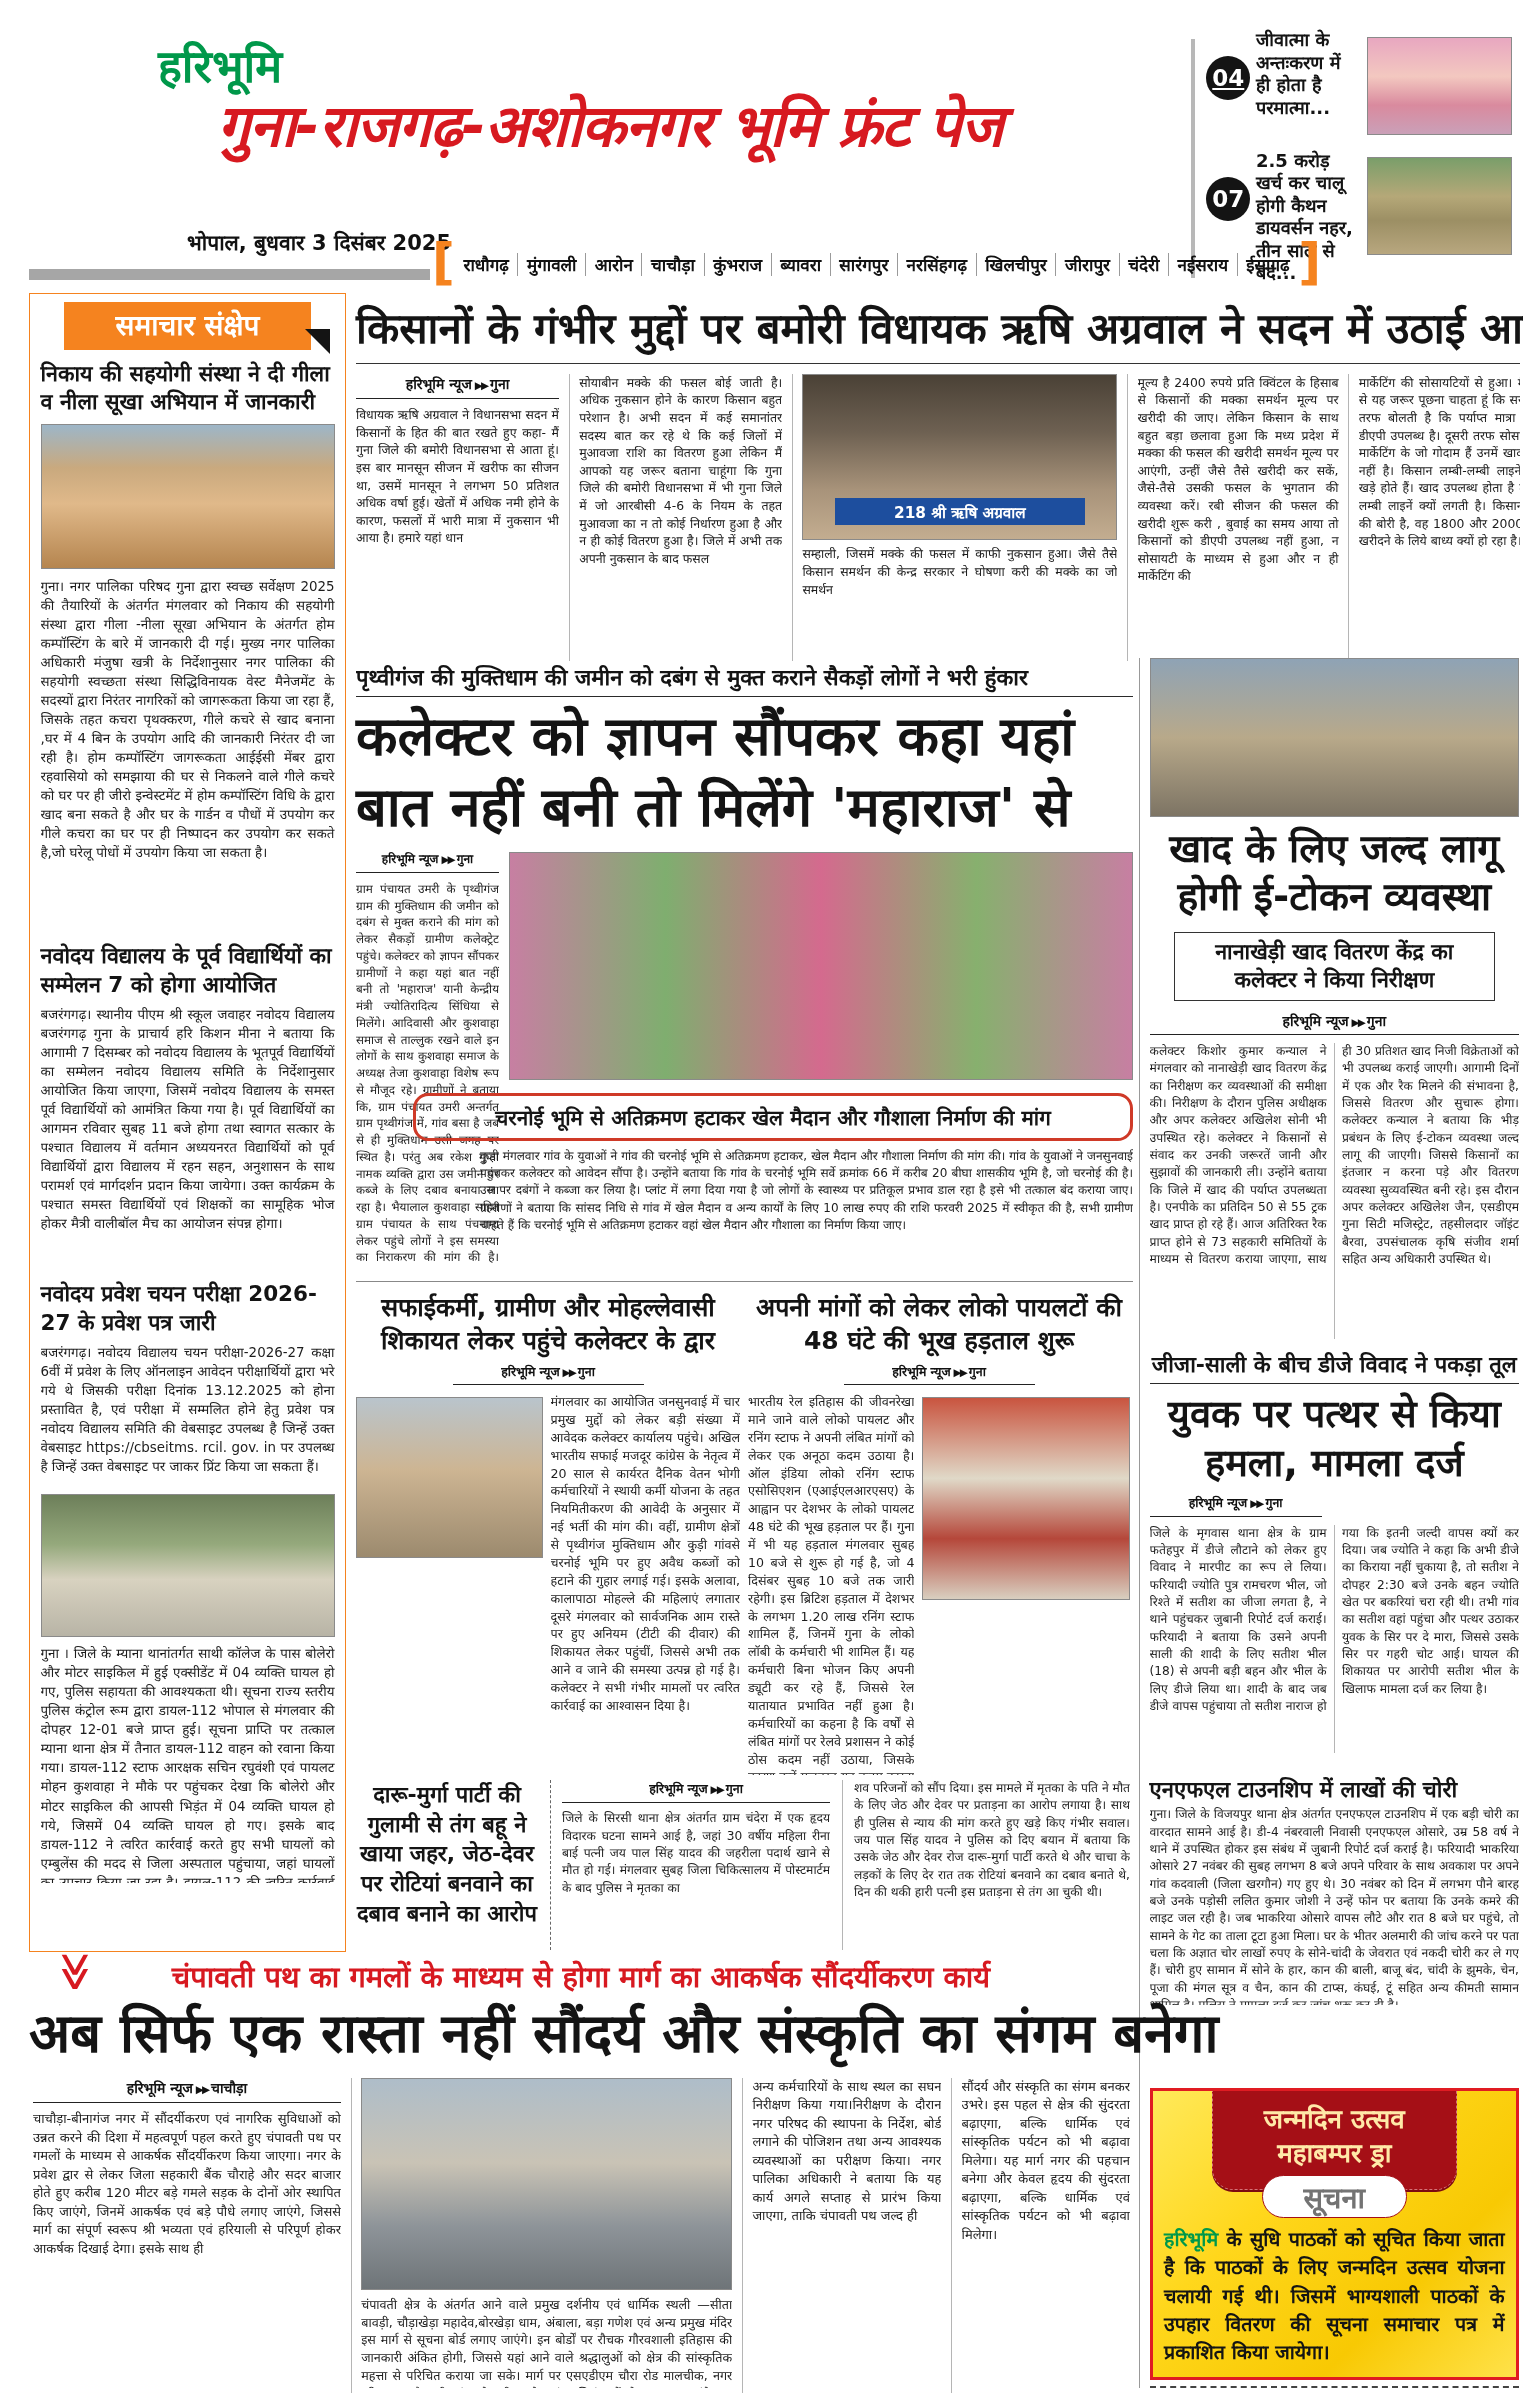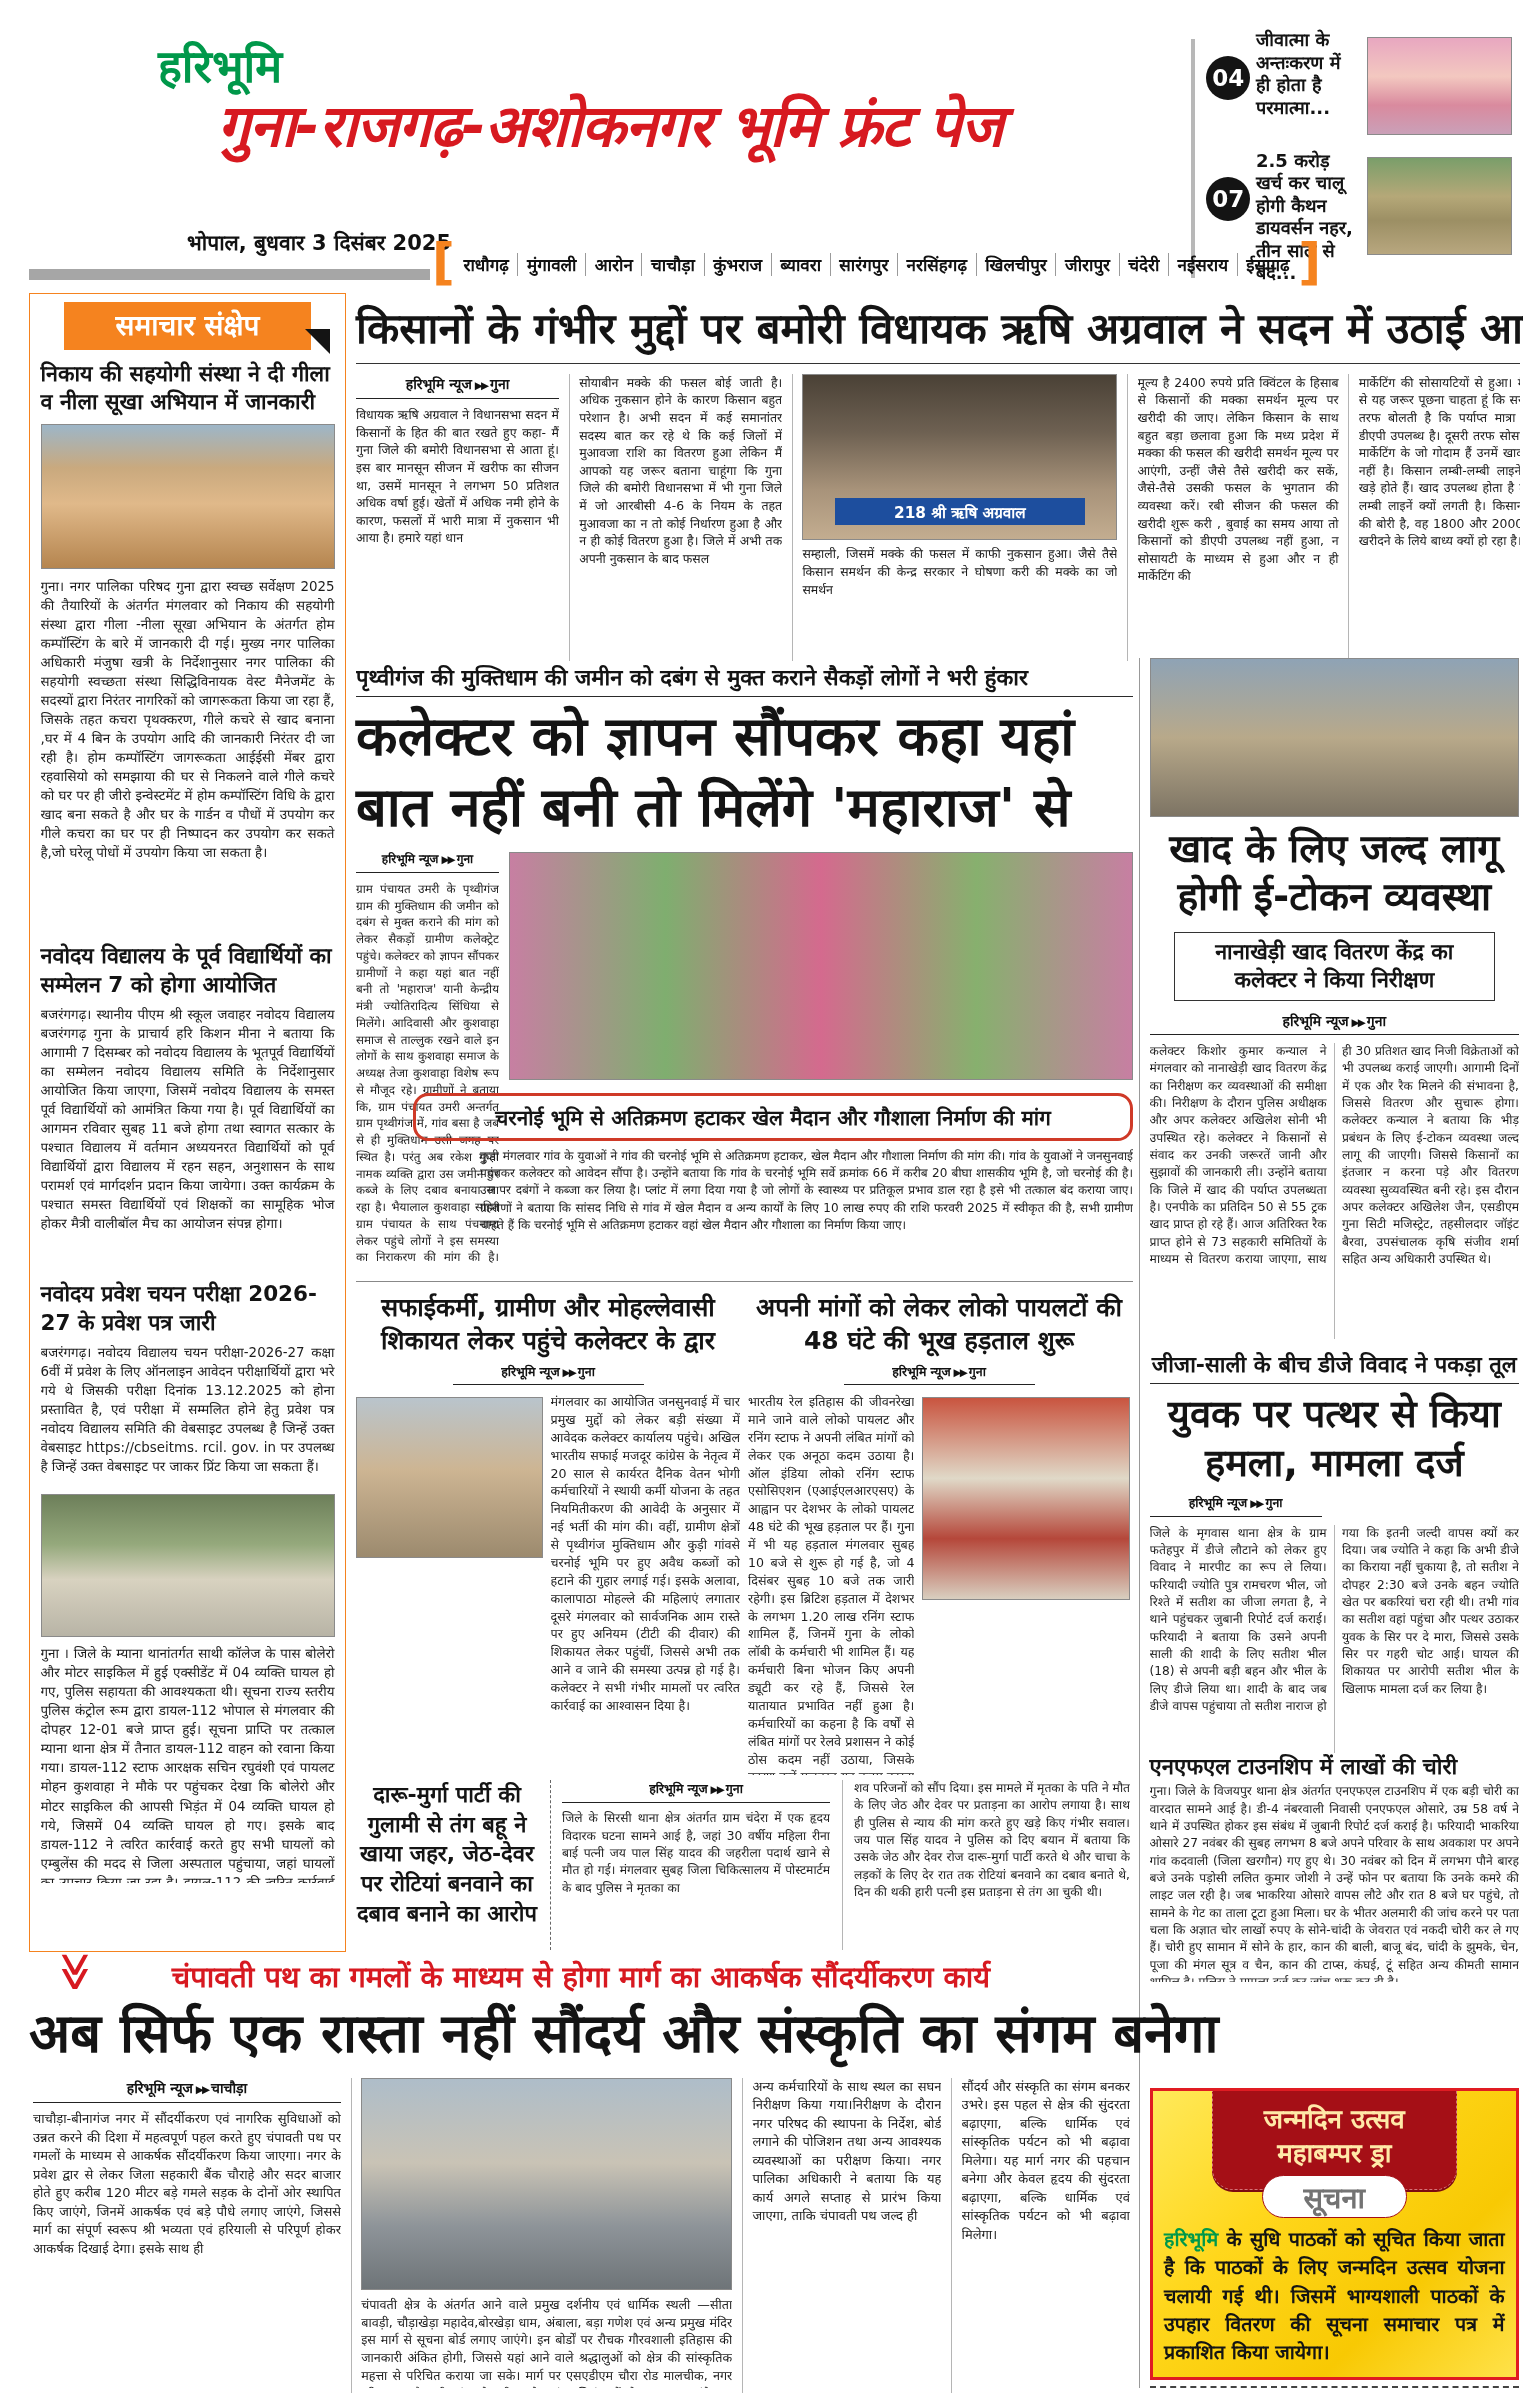--- a/index.html
+++ b/index.html
@@ -40,21 +40,21 @@
   <div class="abs" style="left:115px;top:34px;width:210px;text-align:center;">
     <div style="font-size:45px;font-weight:bold;color:#00984a;">हरिभूमि</div>
   </div>
   <div class="abs hl" style="left:34px;top:96px;width:1152px;text-align:center;font-size:58px;color:#d71920;line-height:1.05;letter-spacing:-1px;white-space:nowrap;font-style:italic;">गुना-राजगढ़-अशोकनगर भूमि फ्रंट पेज</div>
   <div class="abs" style="left:187px;top:228px;font-size:21px;font-weight:bold;color:#111;">भोपाल, बुधवार 3 दिसंबर 2025</div>
 
   <div class="abs" style="left:1191px;top:29px;width:329px;">
     <div style="position:absolute;left:0;top:9.6px;width:3.8px;height:239px;background:#b8b8b8;"></div>
     <div style="display:flex;gap:7.6px;margin:0 0 15.3px 15.3px;">
       <div style="width:153px;display:flex;gap:5.7px;align-items:flex-start;">
-        <div class="badge" style="margin-top:27px;">04</div>
+        <div class="badge" style="margin-top:27px;text-decoration:underline;">04</div>
         <div style="font-size:18px;font-weight:bold;line-height:1.25;color:#141414;">जीवात्मा के अन्तःकरण में ही होता है परमात्मा...</div>
       </div>
       <div class="ph ph9" style="width:145px;height:98px;margin-top:7.6px;"></div>
     </div>
     <div style="display:flex;gap:7.6px;margin-left:15.3px;">
       <div style="width:153px;display:flex;gap:5.7px;align-items:flex-start;">
         <div class="badge" style="margin-top:27px;">07</div>
         <div style="font-size:18px;font-weight:bold;line-height:1.25;color:#141414;">2.5 करोड़ खर्च कर चालू होगी कैथन डायवर्सन नहर, तीन साल से बंद...</div>
       </div>
       <div class="ph ph10" style="width:145px;height:98px;margin-top:7.6px;"></div>
@@ -155,21 +155,21 @@
     </div>
     <div class="bodytxt twocol" style="font-size:12.2px;height:296px;">कलेक्टर किशोर कुमार कन्याल ने मंगलवार को नानाखेड़ी खाद वितरण केंद्र का निरीक्षण कर व्यवस्थाओं की समीक्षा की। निरीक्षण के दौरान पुलिस अधीक्षक और अपर कलेक्टर अखिलेश सोनी भी उपस्थित रहे। कलेक्टर ने किसानों से संवाद कर उनकी जरूरतें जानी और सुझावों की जानकारी ली। उन्होंने बताया कि जिले में खाद की पर्याप्त उपलब्धता है। एनपीके का प्रतिदिन 50 से 55 ट्रक खाद प्राप्त हो रहे हैं। आज अतिरिक्त रैक प्राप्त होने से 73 सहकारी समितियों के माध्यम से वितरण कराया जाएगा, साथ ही 30 प्रतिशत खाद निजी विक्रेताओं को भी उपलब्ध कराई जाएगी। आगामी दिनों में एक और रैक मिलने की संभावना है, जिससे वितरण और सुचारू होगा। कलेक्टर कन्याल ने बताया कि भीड़ प्रबंधन के लिए ई-टोकन व्यवस्था जल्द लागू की जाएगी। जिससे किसानों का इंतजार न करना पड़े और वितरण व्यवस्था सुव्यवस्थित बनी रहे। इस दौरान अपर कलेक्टर अखिलेश जैन, एसडीएम गुना सिटी मजिस्ट्रेट, तहसीलदार जॉइंट बैरवा, उपसंचालक कृषि संजीव शर्मा सहित अन्य अधिकारी उपस्थित थे।</div>
 
     <div class="hl" style="font-size:22px;text-align:center;border-bottom:1.9px solid #2a2a2a;padding-bottom:4.8px;margin-top:13.4px;white-space:nowrap;overflow:hidden;">जीजा-साली के बीच डीजे विवाद ने पकड़ा तूल</div>
     <div class="hl" style="font-size:38px;text-align:center;line-height:1.3;margin-top:5.7px;">युवक पर पत्थर से किया हमला, मामला दर्ज</div>
     <div class="byline" style="width:172px;margin:5.7px 0 7.6px 0;font-size:12.4px;">
       <span>हरिभूमि न्यूज</span><span class="arr">▶▶</span><span>गुना</span>
     </div>
     <div class="bodytxt twocol" style="font-size:12.2px;height:228px;">जिले के मृगवास थाना क्षेत्र के ग्राम फतेहपुर में डीजे लौटाने को लेकर हुए विवाद ने मारपीट का रूप ले लिया। फरियादी ज्योति पुत्र रामचरण भील, जो रिश्ते में सतीश का जीजा लगता है, ने थाने पहुंचकर जुबानी रिपोर्ट दर्ज कराई। फरियादी ने बताया कि उसने अपनी साली की शादी के लिए सतीश भील (18) से अपनी बड़ी बहन और भील के लिए डीजे लिया था। शादी के बाद जब डीजे वापस पहुंचाया तो सतीश नाराज हो गया कि इतनी जल्दी वापस क्यों कर दिया। जब ज्योति ने कहा कि अभी डीजे का किराया नहीं चुकाया है, तो सतीश ने दोपहर 2:30 बजे उनके बहन ज्योति खेत पर बकरियां चरा रही थी। तभी गांव का सतीश वहां पहुंचा और पत्थर उठाकर युवक के सिर पर दे मारा, जिससे उसके सिर पर गहरी चोट आई। घायल की शिकायत पर आरोपी सतीश भील के खिलाफ मामला दर्ज कर लिया है।</div>
 
-    <div class="hl" style="font-size:22px;margin-top:1px;">एनएफएल टाउनशिप में लाखों की चोरी</div>
+    <div class="hl" style="font-size:22px;margin-top:24px;">एनएफएल टाउनशिप में लाखों की चोरी</div>
     <div class="bodytxt" style="font-size:12.2px;height:199px;margin-top:3.8px;">गुना। जिले के विजयपुर थाना क्षेत्र अंतर्गत एनएफएल टाउनशिप में एक बड़ी चोरी का वारदात सामने आई है। डी-4 नंबरवाली निवासी एनएफएल ओसारे, उम्र 58 वर्ष ने थाने में उपस्थित होकर इस संबंध में जुबानी रिपोर्ट दर्ज कराई है। फरियादी भाकरिया ओसारे 27 नवंबर की सुबह लगभग 8 बजे अपने परिवार के साथ अवकाश पर अपने गांव कदवाली (जिला खरगौन) गए हुए थे। 30 नवंबर को दिन में लगभग पौने बारह बजे उनके पड़ोसी ललित कुमार जोशी ने उन्हें फोन पर बताया कि उनके कमरे की लाइट जल रही है। जब भाकरिया ओसारे वापस लौटे और रात 8 बजे घर पहुंचे, तो सामने के गेट का ताला टूटा हुआ मिला। घर के भीतर अलमारी की जांच करने पर पता चला कि अज्ञात चोर लाखों रुपए के सोने-चांदी के जेवरात एवं नकदी चोरी कर ले गए हैं। चोरी हुए सामान में सोने के हार, कान की बाली, बाजू बंद, चांदी के झुमके, चेन, पूजा की मंगल सूत्र व चैन, कान की टाप्स, कंघई, टूं सहित अन्य कीमती सामान शामिल है। पुलिस ने मामला दर्ज कर जांच शुरू कर दी है।</div>
 
     <div style="margin-top:auto;border:3.8px solid #e01b22;background:linear-gradient(135deg,#ffe95a 0%,#ffd71c 35%,#f8c903 70%,#ffe24a 100%);padding:0 11.5px 9.6px 11.5px;box-sizing:border-box;">
       <div style="width:228px;margin:0 auto;background:#a50f16;border-radius:0 0 21px 21px;padding:11.5px 7.6px 19px 7.6px;box-shadow:0 1.9px 0 #7c0a10;border:1.9px dashed #d4757a;border-top:none;">
         <div class="plaque-line">जन्मदिन उत्सव</div>
         <div class="plaque-line">महाबम्पर ड्रा</div>
       </div>
       <div style="width:143px;margin:-15.3px auto 7.6px auto;background:#ffffff;border:1.9px solid #a50f16;border-radius:23px;text-align:center;font-weight:bold;font-size:29px;color:#737373;padding:1px 0;">सूचना</div>
       <div style="font-size:19.6px;font-weight:600;line-height:1.45;color:#141414;text-align:justify;">
         <span style="color:#00984a;font-weight:bold;">हरिभूमि</span><span> के सुधि पाठकों को सूचित किया जाता है कि पाठकों के लिए जन्मदिन उत्सव योजना चलायी गई थी। जिसमें भाग्यशाली पाठकों के उपहार वितरण की सूचना समाचार पत्र में प्रकाशित किया जायेगा।</span>

